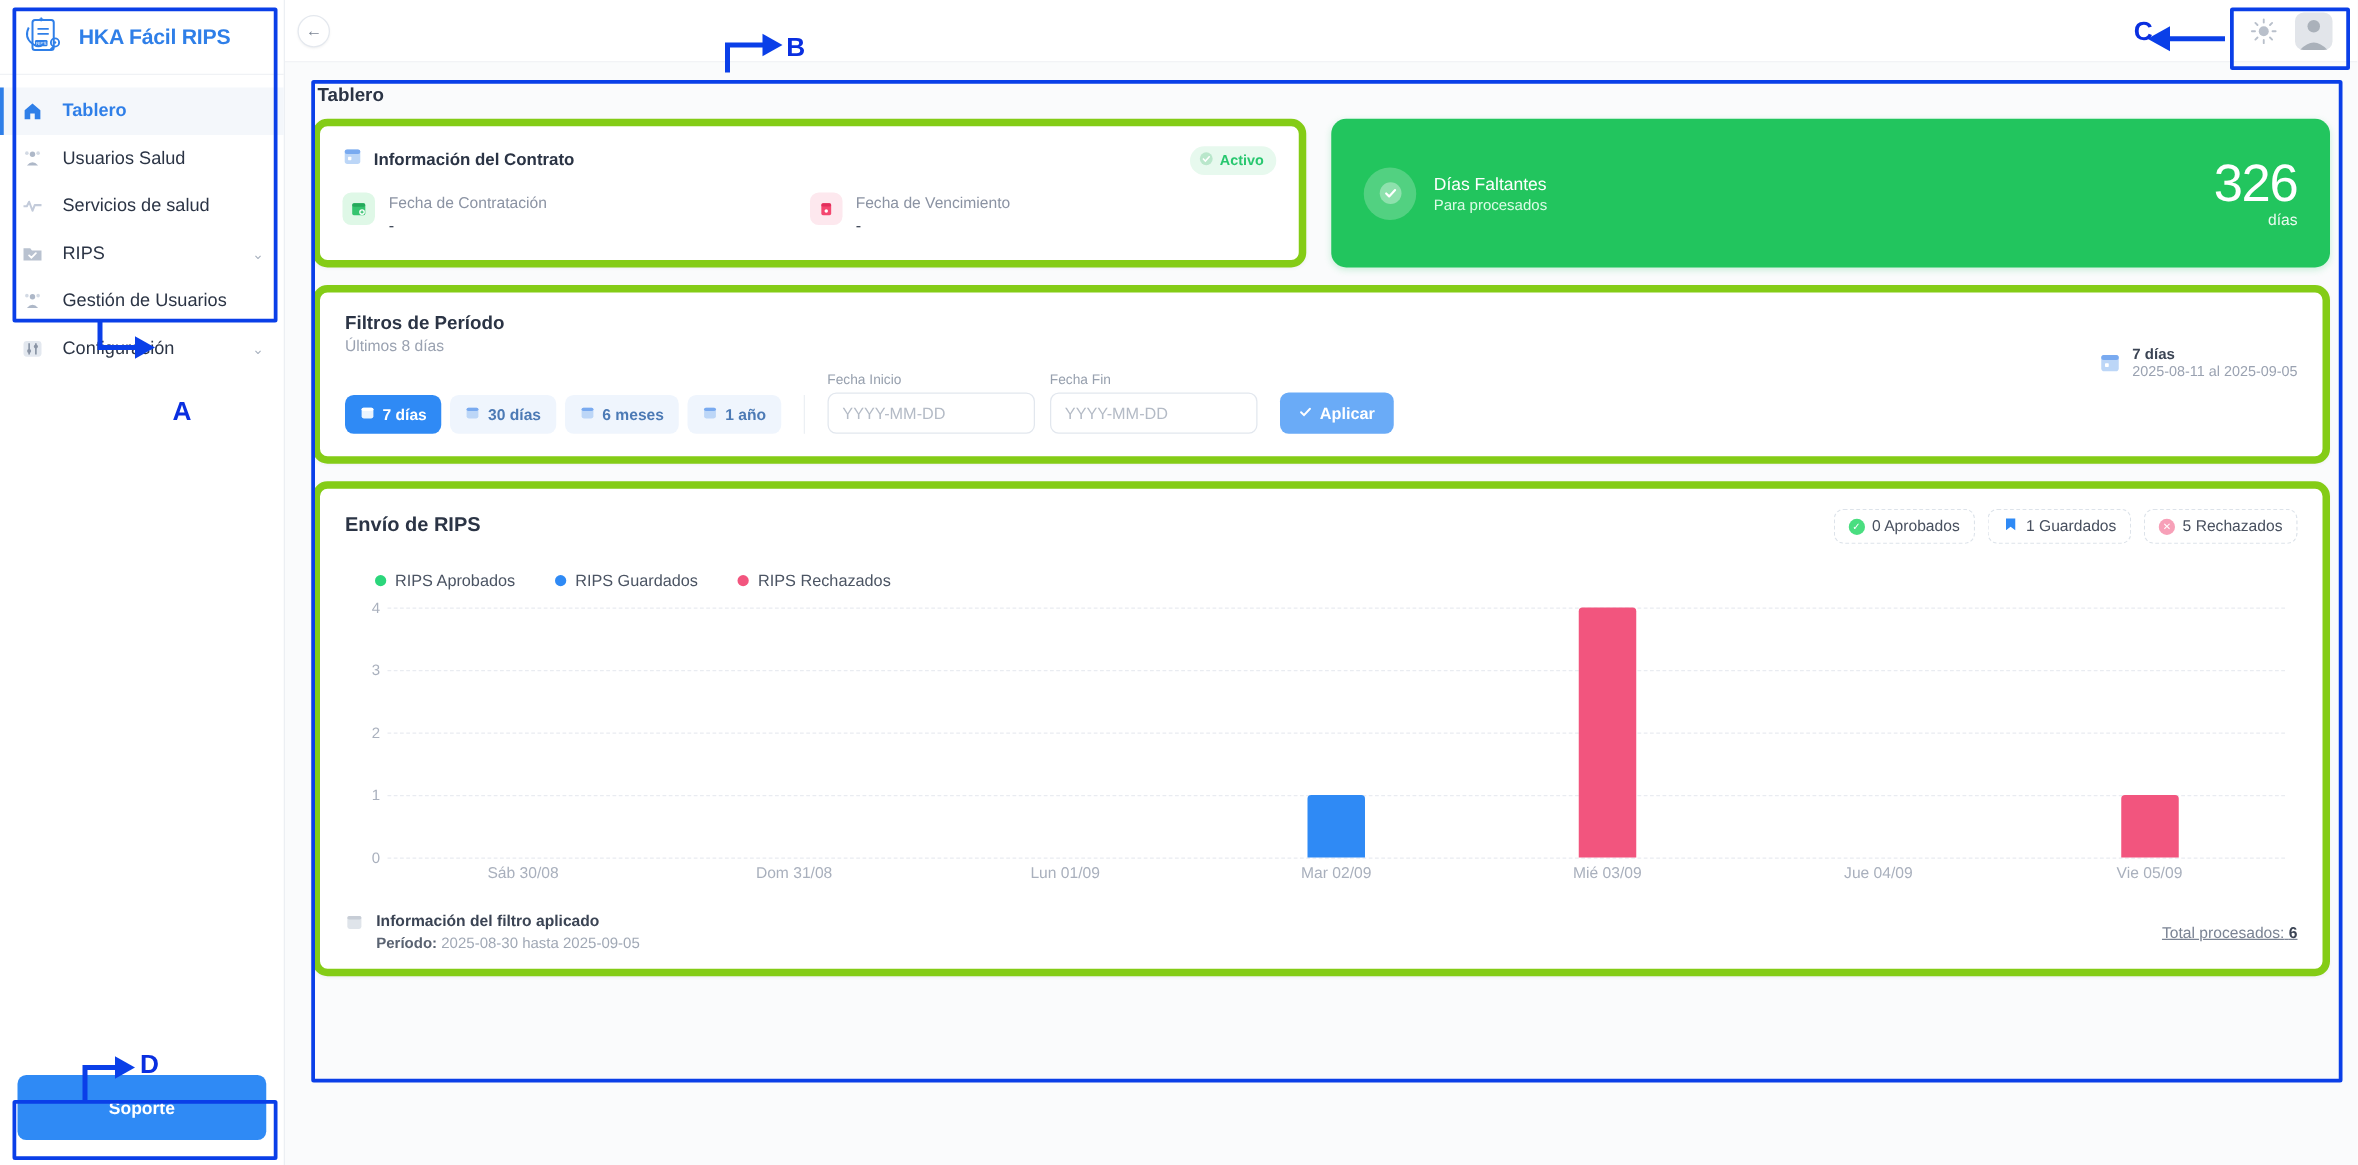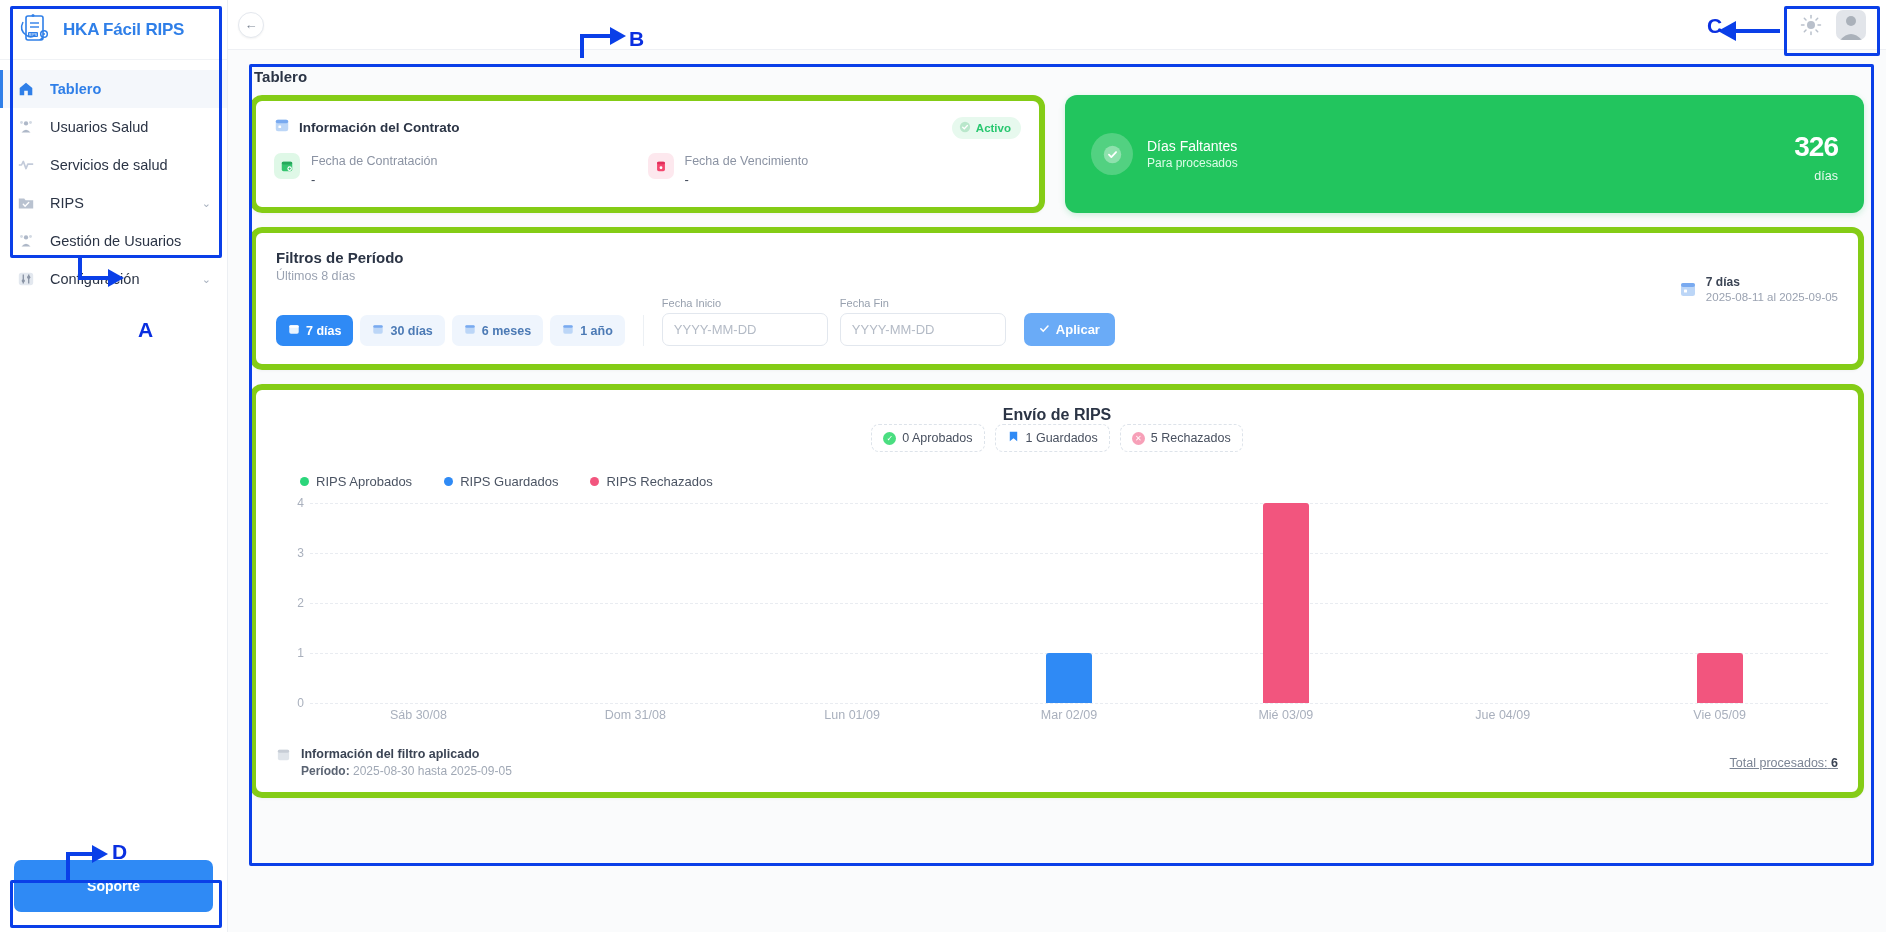--- a/index.html
+++ b/index.html
@@ -102,21 +102,21 @@
     box-shadow:0 2px 6px rgba(34,197,94,.22);
   }
   .days-left { display:flex; align-items:center; gap:14px; }
   .days-circle {
     width:42px; height:42px; border-radius:50%; background:rgba(255,255,255,.22);
     display:flex; align-items:center; justify-content:center; color:#fff; font-size:17px;
   }
   .days-title { color:#ffffff; font-size:14px; font-weight:normal; }
   .days-sub { color:#dcfce7; font-size:12px; margin-top:2px;}
   .days-right { text-align:right; }
-  .days-number { color:#ffffff; font-size:28px; font-weight:bold; line-height:42px; letter-spacing:-1px;}
+  .days-number { color:#ffffff; font-size:42px; font-weight:normal; line-height:42px; letter-spacing:-1px;}
   .days-unit { color:#eafaf0; font-size:12.5px; margin-top:1px;}
 
   
   .filters-card { margin:14px 8px 0 8px; padding:16px 20px 18px 20px; position:relative; }
   .filters-title { font-size:15px; font-weight:bold; color:#2b3445; }
   .filters-sub { font-size:12.5px; color:#9aa2b1; margin-top:3px; }
   .filters-row { display:flex; align-items:flex-end; gap:0; margin-top:14px; }
   .quick-btns { display:flex; gap:7px; padding-right:18px; border-right:1px solid #ecf0f4; }
   .qbtn {
     display:flex; align-items:center; gap:6px; height:31px; padding:0 12px;
@@ -139,21 +139,21 @@
     display:flex; align-items:center; gap:6px; margin-left:6px;
     font-family:"Liberation Sans", sans-serif;
   }
   .range-info { position:absolute; right:20px; top:42px; display:flex; gap:9px; align-items:center;}
   .range-ico { width:18px; height:18px; }
   .range-title { font-size:12px; font-weight:bold; color:#3b4454;}
   .range-dates { font-size:11.5px; color:#9aa2b1; margin-top:2px;}
 
   
   .chart-card { margin:14px 8px 0 8px; padding:16px 20px 14px 20px; position:relative; }
-  .chart-head { display:flex; align-items:center; justify-content:space-between;flex-direction:column; }
+  .chart-head { display:flex; align-items:center; justify-content:space-between; }
   .chart-title { font-size:16px; font-weight:bold; color:#2b3445; }
   .chips { display:flex; gap:10px; }
   .chip {
     display:flex; align-items:center; gap:6px; height:28px; padding:0 11px;
     border-radius:8px; border:1px dashed #dde3ea; background:#fff;
     font-size:12.5px; color:#48505f; cursor:pointer;
   }
   .chip-dot { width:13px; height:13px; border-radius:50%; display:flex; align-items:center; justify-content:center; font-size:8px; color:#fff; }
 
   .legend { display:flex; gap:32px; margin:22px 0 0 24px; }

